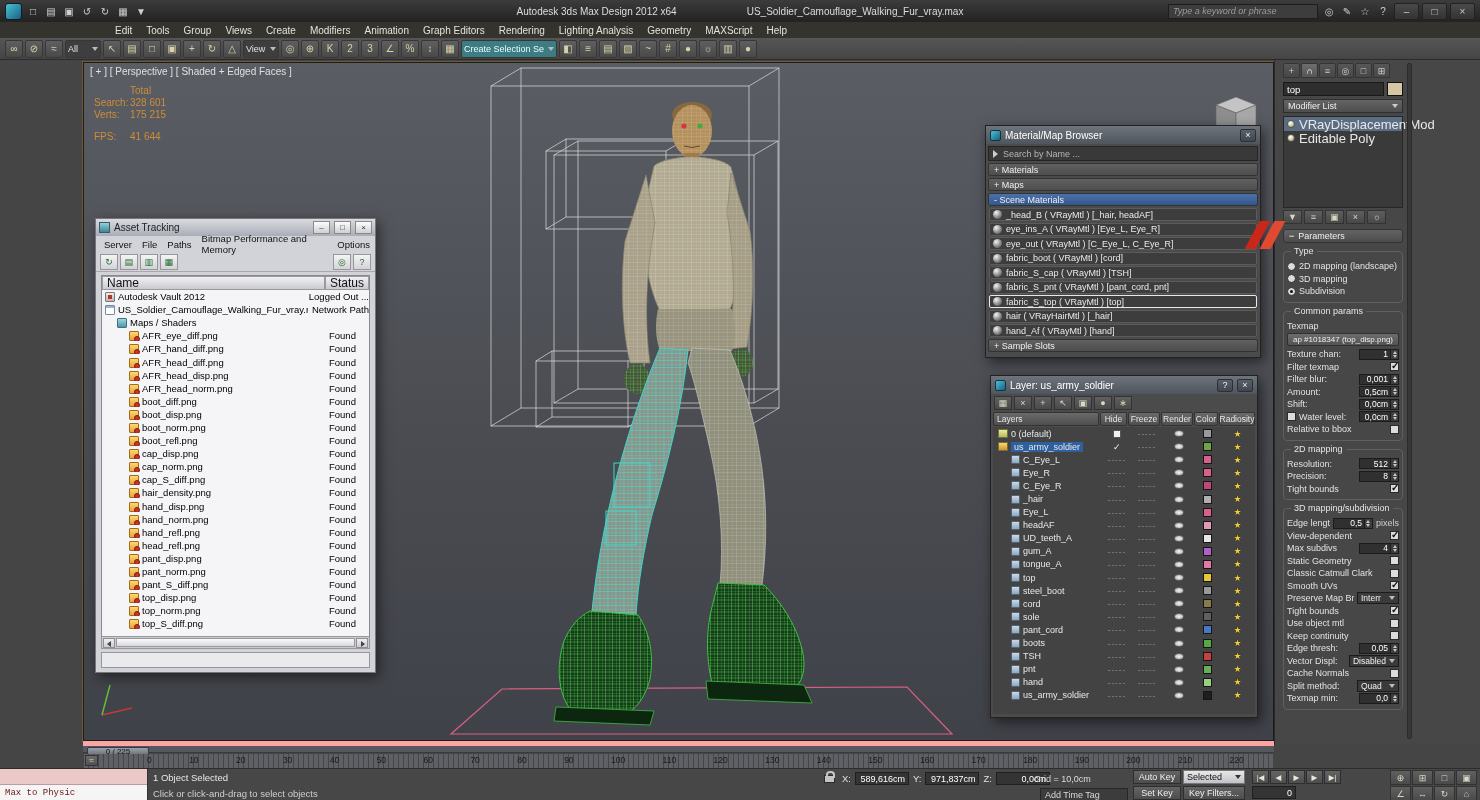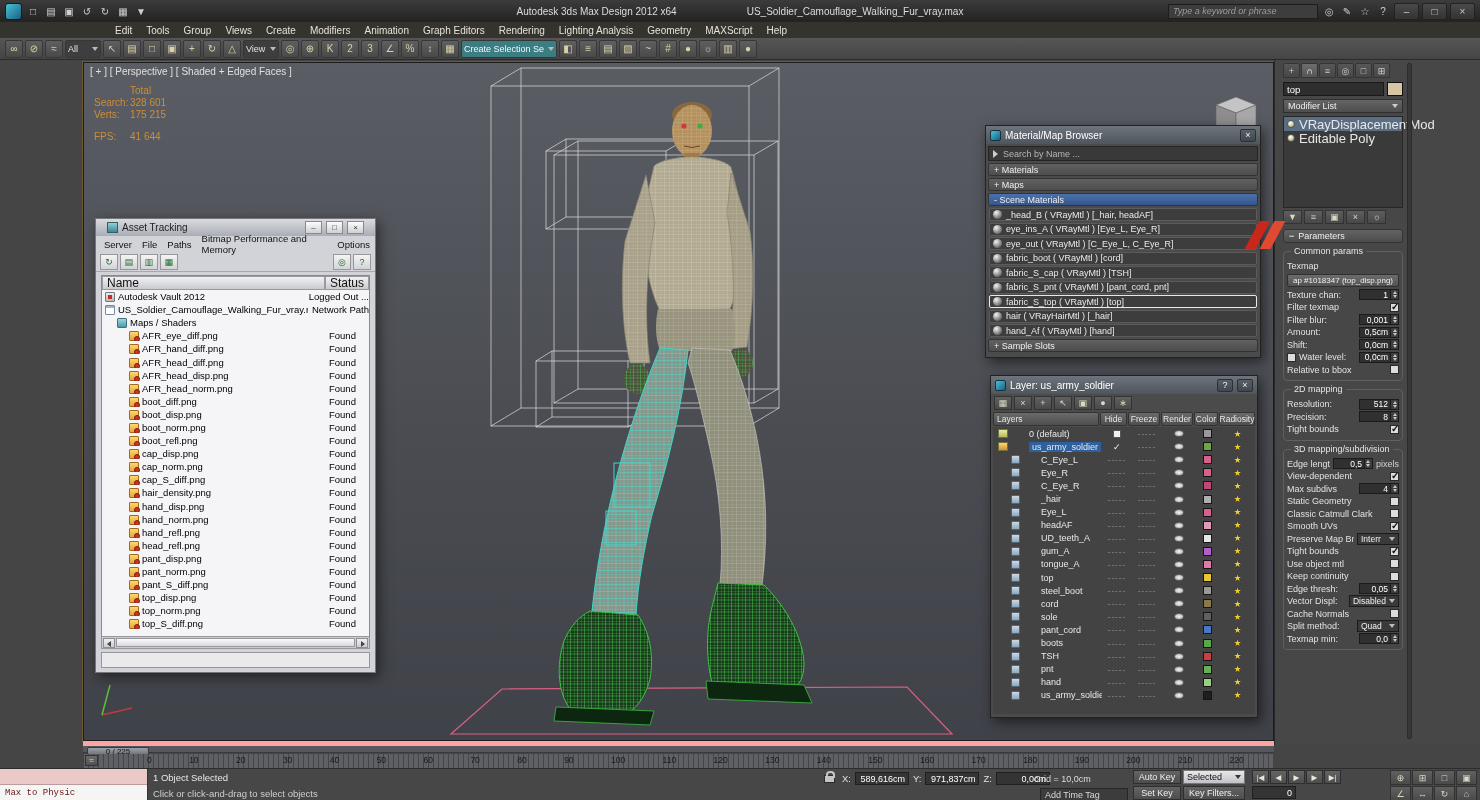--- a/index.html
+++ b/index.html
@@ -61,21 +61,21 @@
 .cb{width:9px;height:9px;background:#dcdcdc;border:1px solid #2a2a2a;position:relative;flex:none}
 .cb.on::after{content:"✓";position:absolute;left:0;top:-3px;font-size:10px;color:#101010;font-weight:bold}
 .radio{width:9px;height:9px;border-radius:50%;background:#dcdcdc;border:1px solid #2a2a2a;position:relative;flex:none}
 .radio.on::after{content:"";position:absolute;left:2px;top:2px;width:3px;height:3px;border-radius:50%;background:#111}
 .ddl{background:#3a3a3a;border:1px solid #1b1b1b;height:12px;display:flex;align-items:center;justify-content:space-between;gap:3px;padding:0 3px;font-size:8.5px;color:#f0f0f0;min-width:42px}
 .ddl::after{content:"";border-left:3px solid transparent;border-right:3px solid transparent;border-top:4px solid #bbb}
 .bigbtn{height:13px;margin:1px 0 2px;background:linear-gradient(#6c6c6c,#535353);border:1px solid #303030;border-radius:2px;display:flex;align-items:center;justify-content:center;font-size:8px;color:#efefef;overflow:hidden;white-space:nowrap}
 .unit{color:#cfcfcf}
 
 #atwin{position:absolute;left:95px;top:218px;width:281px;height:455px;background:#d2d3d8;border:1px solid #76767a;box-shadow:3px 4px 12px rgba(0,0,0,.5);color:#111;z-index:20}
-#at-title{height:17px;background:linear-gradient(#dadbe0,#a9adb6);display:flex;align-items:center;gap:4px;padding:0 11px;font-size:10px;color:#1d1d1d}
+#at-title{height:17px;background:linear-gradient(#dadbe0,#a9adb6);display:flex;align-items:center;gap:4px;padding:0 3px;font-size:10px;color:#1d1d1d}
 .at-ico{width:11px;height:11px;background:linear-gradient(#8fd0d8,#3d8898);border:1px solid #3a5a66;flex:none}
 #at-title .ttl{flex:1}
 .wbtn{width:17px;height:13px;border:1px solid #8a8a8a;background:linear-gradient(#fdfdfd,#cfd0d4);font-size:8px;display:flex;align-items:center;justify-content:center;color:#333}
 #at-menu{height:16px;display:flex;align-items:center;font-size:9.5px;padding-left:3px}
 #at-menu span{padding:0 5px}
 #at-tools{height:20px;display:flex;align-items:center;gap:2px;padding:0 4px;border-bottom:1px solid #a8a8ac}
 .at-tool{width:18px;height:16px;border:1px solid #97979b;background:linear-gradient(#f4f4f4,#d4d4d8);display:flex;align-items:center;justify-content:center;font-size:9px;color:#1f6e2f}
 #at-tools .spacer{flex:1}
 #at-tablewrap{position:absolute;left:5px;top:56px;right:5px;height:370px;background:#ececef;border:1px solid #8a8a8e;overflow:hidden}
 #at-head{display:flex;height:14px;font-size:12px}
@@ -123,21 +123,21 @@
 
 #lywin{left:990px;top:375px;width:268px;height:343px;z-index:30}
 #ly-tools{height:18px;display:flex;gap:2px;align-items:center;padding:2px 3px}
 .ly-tool{width:18px;height:14px;background:linear-gradient(#606060,#4a4a4a);border:1px solid #333;display:flex;align-items:center;justify-content:center;font-size:9px;color:#d8d8c0}
 #ly-head{display:flex;gap:1px;padding:0 2px;font-size:8.5px;height:14px}
 #ly-head .cell{background:linear-gradient(#6a6a6a,#4e4e4e);border:1px solid #333;border-radius:2px;display:flex;align-items:center;padding:0 3px;color:#e8e8e8;justify-content:center}
 .w-name{width:110px;justify-content:flex-start !important}
 .w-hide{width:28px}.w-frz{width:32px}.w-rnd{width:32px}.w-col{width:24px}.w-rad{width:36px}
 #ly-rows{position:absolute;left:2px;right:2px;top:51px;bottom:3px;background:#434343;overflow:hidden}
 .ly-row{display:flex;height:13.1px;align-items:center;font-size:9px;color:#e8e8e8;gap:1px;padding:0 0 0 2px}
-.ly-row .nm{width:110px;display:flex;align-items:center;gap:21px;padding-left:3px;overflow:hidden;white-space:nowrap}
+.ly-row .nm{width:110px;display:flex;align-items:center;gap:3px;padding-left:3px;overflow:hidden;white-space:nowrap}
 .ly-row.object .nm{padding-left:16px}
 .nmtxt.selbg{background:#2e5f9e;padding:0 3px}
 .lyicon{flex:none}
 .ly-row.layer0 .lyicon,.ly-row.current .lyicon{width:10px;height:9px;background:linear-gradient(#ecec9e,#b8b860);border:1px solid #6f6f3f}
 .ly-row.current .lyicon{background:linear-gradient(#ffd86e,#d89030)}
 .ly-row.object .lyicon{width:9px;height:9px;background:linear-gradient(#cfd8e2,#8aa8c0);border:1px solid #516478;border-radius:1px}
 .ly-cell{display:flex;align-items:center;justify-content:center}
 .hmark{color:#9c9c9c;font-size:8px;letter-spacing:1px}
 .ly-row.layer0 .hmark{width:8px;height:8px;background:#f0f0f0;border:1px solid #555}
 .ly-row.current .hmark::after{content:"✓";color:#f0f0f0;font-size:9px;letter-spacing:0}
@@ -411,20 +411,40 @@
     <span class="stool">▼</span>
         <span class="stool">≡</span>
         <span class="stool">▣</span>
         <span class="stool">×</span>
         <span class="stool">☼</span>
       </div>
     <div class="rollout">
         <span>Parameters</span>
       </div>
 
+    <div class="grp">
+      <span class="glab">Type</span>
+      <div id="type-opts">
+
+          <div class="prow">
+            <span class="radio"></span>
+            <span class="lbl">2D mapping (landscape)</span>
+          </div>
+
+          <div class="prow">
+            <span class="radio"></span>
+            <span class="lbl">3D mapping</span>
+          </div>
+
+          <div class="prow">
+            <span class="radio on"></span>
+            <span class="lbl">Subdivision</span>
+          </div>
+        </div>
+    </div>
 
     <div class="grp">
       <span class="glab">Common params</span>
       <div class="prow">
           <span class="lbl">Texmap</span>
         </div>
       <div class="bigbtn">ap #1018347 (top_disp.png)</div>
       <div class="prow">
           <span class="lbl">Texture chan:</span>
           <span class="spingrp">

